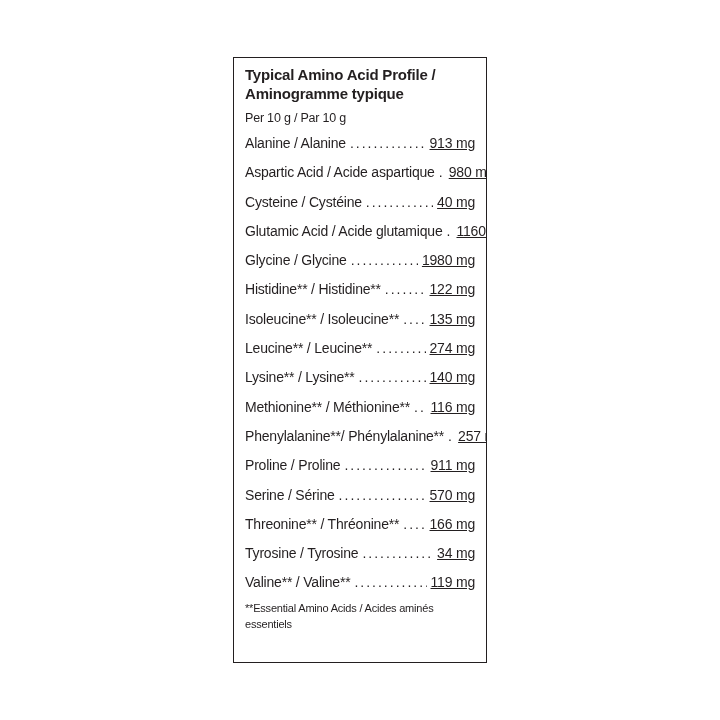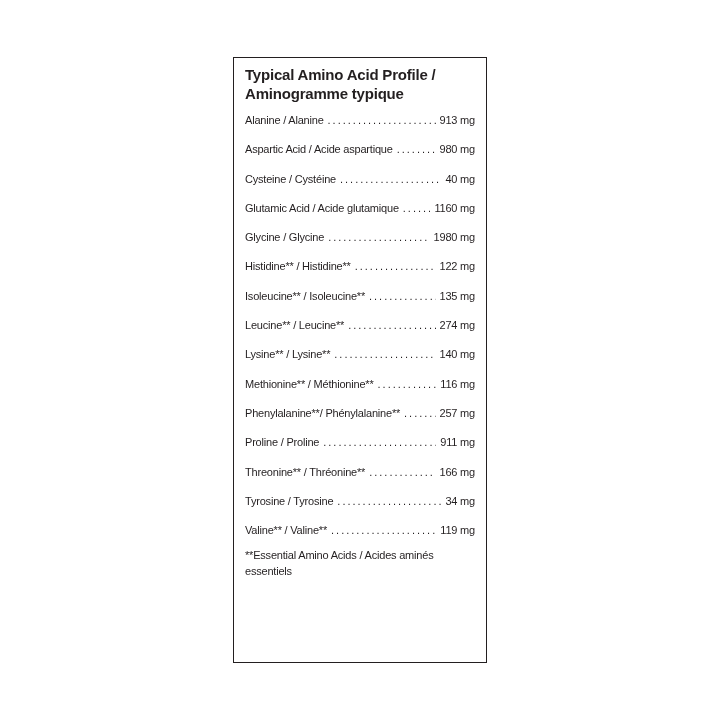--- a/index.html
+++ b/index.html
@@ -46,52 +46,53 @@
     font-size: 12.5px;
     line-height: 16px;
     letter-spacing: -0.2px;
   }
   .rows { margin-top: 3px; }
   .row {
     display: flex;
     align-items: baseline;
     height: 29.3px;
     line-height: 29.3px;
-    font-size: 11px;
+    font-size: 14px;
     letter-spacing: -0.2px;
   }
   .row .name { white-space: nowrap; }
   .row .dots {
     flex: 1;
     overflow: hidden;
     white-space: nowrap;
     margin: 0 4px;
     min-width: 6px;
   }
   .row .dots::before {
     content: "..........................................................................................................................";
     letter-spacing: 2px;
   }
-  .row .value { white-space: nowrap; }
+  .row .value { white-space: nowrap; text-decoration: underline; }
   .footnote {
     margin-top: 2px;
     font-size: 11px;
     line-height: 16px;
     letter-spacing: -0.2px;
   }
 </style>
 </head>
 <body>
 
 <div class="page">
   <section class="panel">
     <h1 class="title">
       <span>Typical Amino Acid Profile /</span><br>
       <span>Aminogramme typique</span>
     </h1>
+    <div class="serving">Per 10 g / Par 10 g</div>
     <div class="rows" id="rows">
   <div class="row">
     <span class="name">Alanine / Alanine</span>
     <span class="dots"></span>
     <span class="value">913 mg</span>
   </div>
 
 
   <div class="row">
     <span class="name">Aspartic Acid / Acide aspartique</span>
@@ -152,20 +153,25 @@
     <span class="dots"></span>
     <span class="value">257 mg</span>
   </div>
 
   <div class="row">
     <span class="name">Proline / Proline</span>
     <span class="dots"></span>
     <span class="value">911 mg</span>
   </div>
 
+  <div class="row">
+    <span class="name">Serine / Sérine</span>
+    <span class="dots"></span>
+    <span class="value">570 mg</span>
+  </div>
 
   <div class="row">
     <span class="name">Threonine** / Thréonine**</span>
     <span class="dots"></span>
     <span class="value">166 mg</span>
   </div>
 
   <div class="row">
     <span class="name">Tyrosine / Tyrosine</span>
     <span class="dots"></span>

